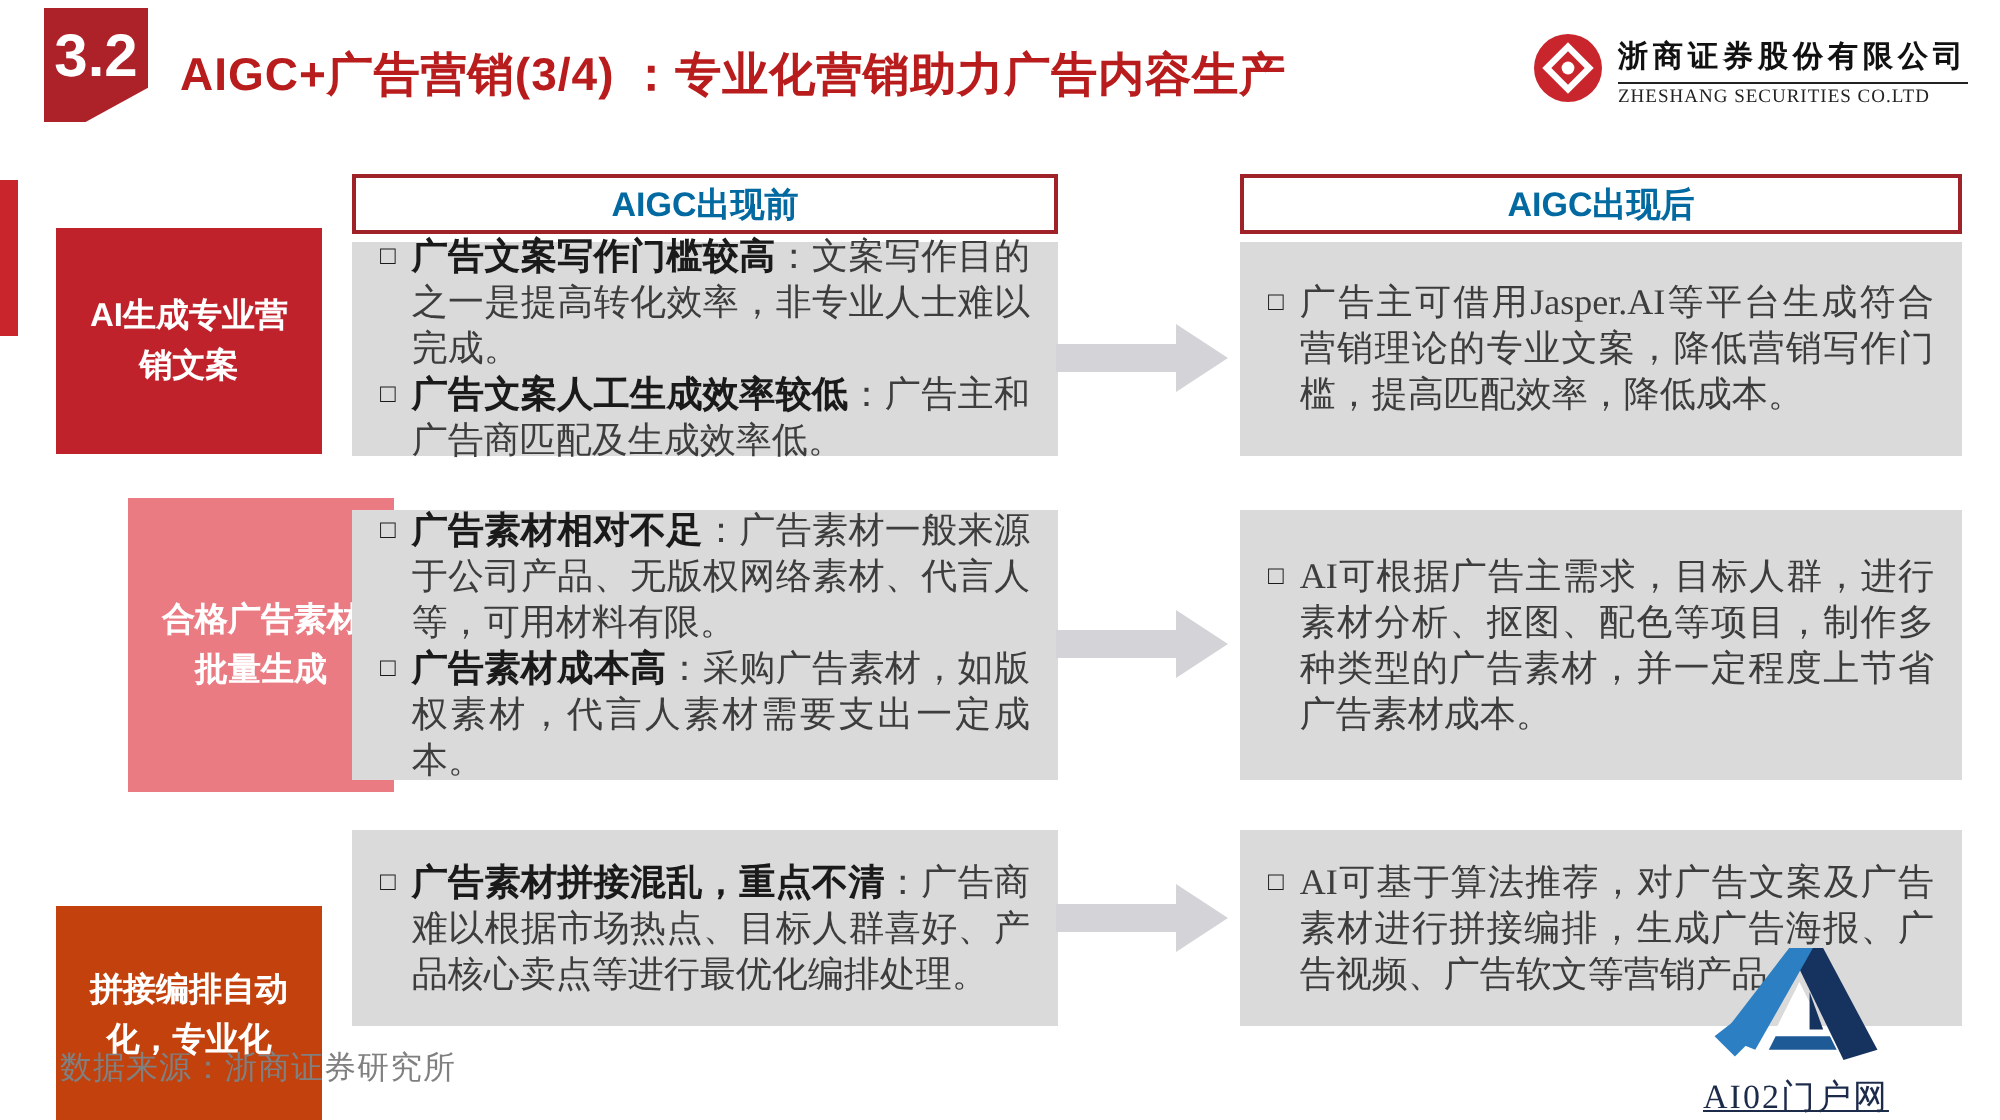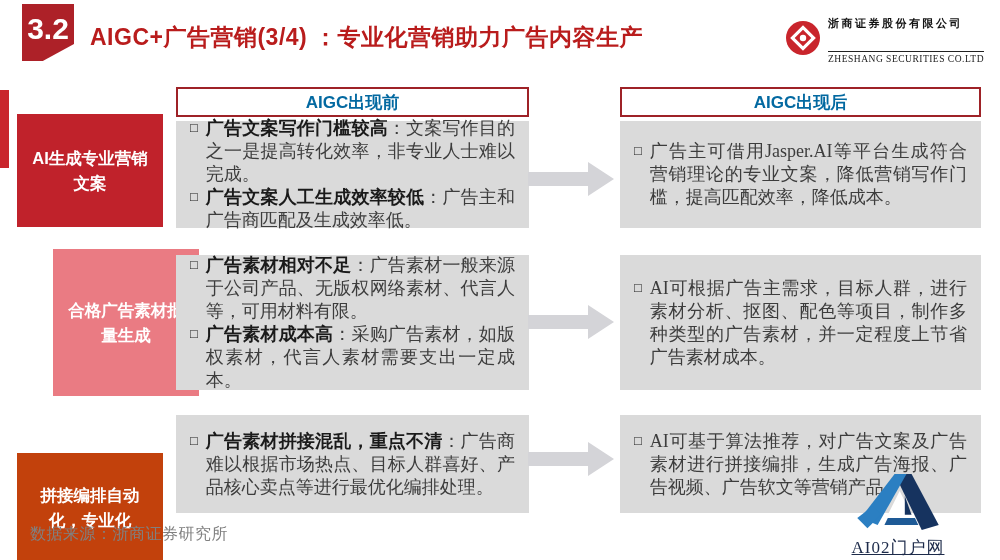--- a/index.html
+++ b/index.html
@@ -23,39 +23,39 @@
     position:absolute; left:90px; top:22px;
     font-size:23px; font-weight:bold; color:#b91c1c; letter-spacing:0.5px;
     white-space:nowrap;
   }
   .logo-wrap {
     position:absolute; top:16px; right:16px;
     display:flex; align-items:center; gap:7px;
   }
   .logo-text { display:flex; flex-direction:column; }
   .logo-cn {
-    font-size:11px; font-weight:bold; color:#111; letter-spacing:2.5px;
-    border-bottom:1.5px solid #222; padding-bottom:20px; white-space:nowrap;
+    font-size:15px; font-weight:bold; color:#111; letter-spacing:2.5px;
+    border-bottom:1.5px solid #222; padding-bottom:3px; white-space:nowrap;
   }
   .logo-en {
     font-family:"Liberation Serif", serif;
     font-size:9.5px; color:#222; letter-spacing:0.5px; margin-top:2px; white-space:nowrap;
   }
   
   .left-bar { position:absolute; left:0; top:90px; width:9px; height:78px; background:#C9252C; }
   .col-hdr {
     position:absolute; top:87px; height:30px;
     background:#fff; border:2px solid #9E2227;
     display:flex; align-items:center; justify-content:center;
     font-size:17px; font-weight:bold; color:#0369a1;
   }
   .col-hdr.before { left:176px; width:353px; }
   .col-hdr.after  { left:620px; width:361px;text-align:right; }
   .row-label {
-    position:absolute; left:17px; width:146px;
+    position:absolute; left:28px; width:133px;
     display:flex; align-items:center; justify-content:center;
     color:#fff; font-weight:bold; font-size:16.5px; line-height:1.5;
     text-align:center; padding:0 10px;
   }
   .content-box {
     position:absolute; background:#DADADA;
     display:flex; flex-direction:column; justify-content:center;
     padding:8px 14px 8px 12px;
   }
   .content-box.before { left:176px; width:353px; }

